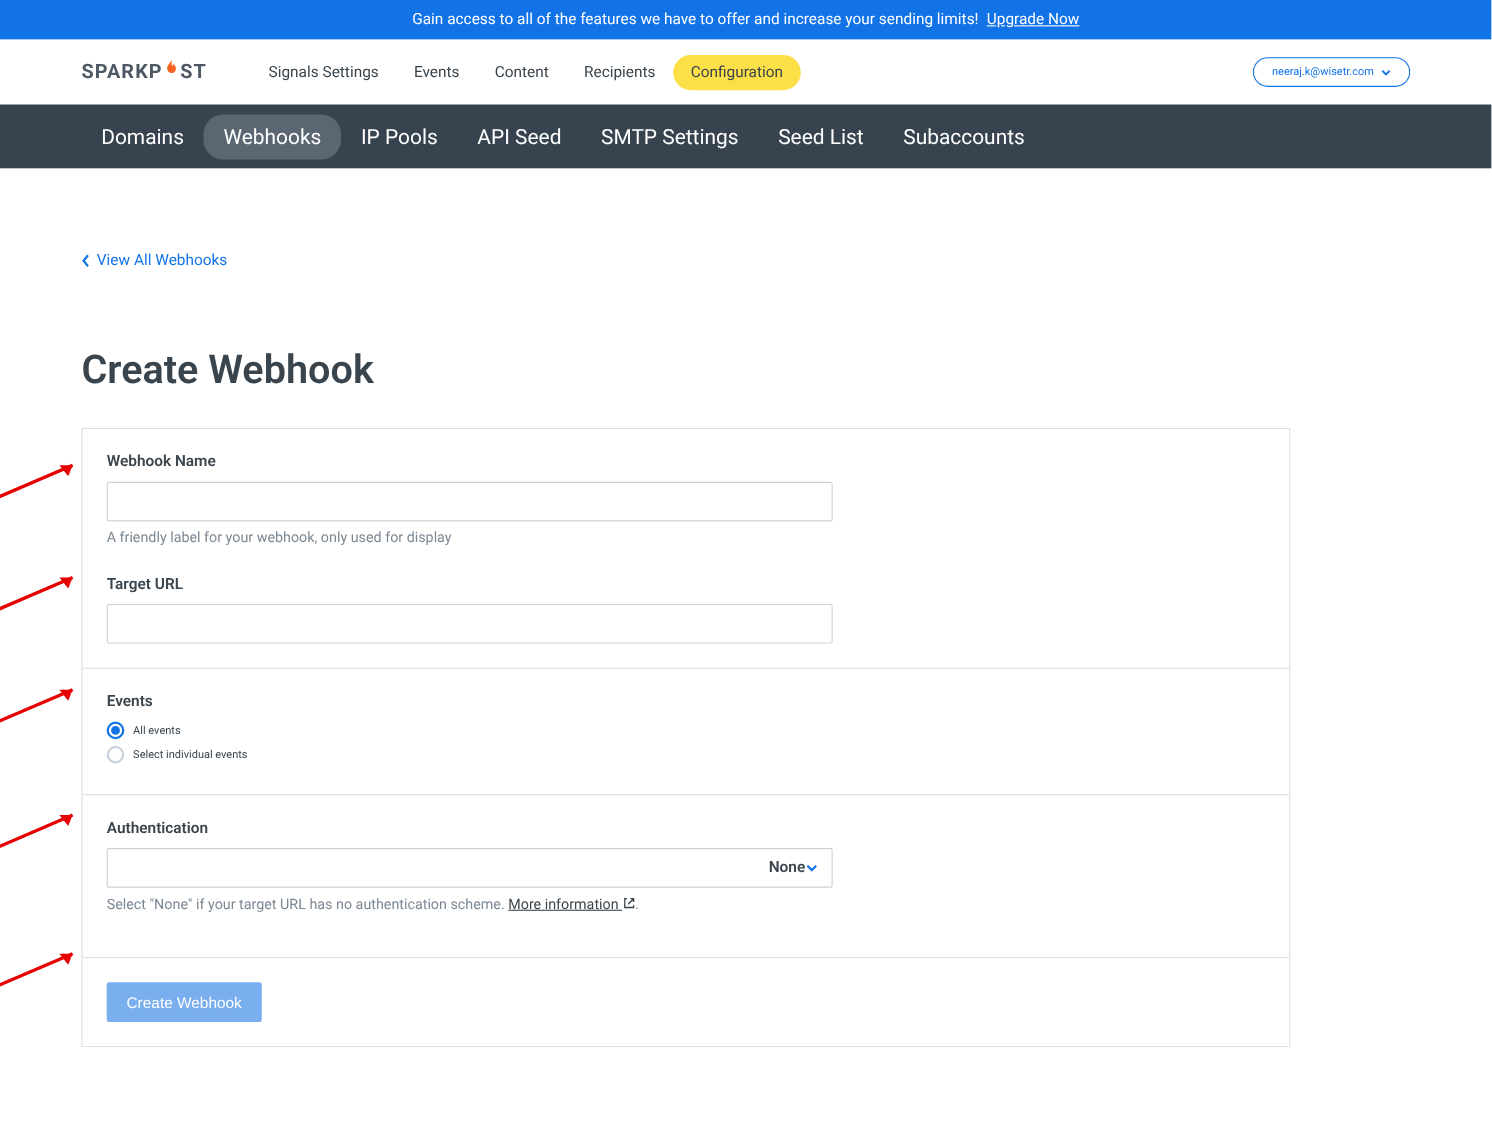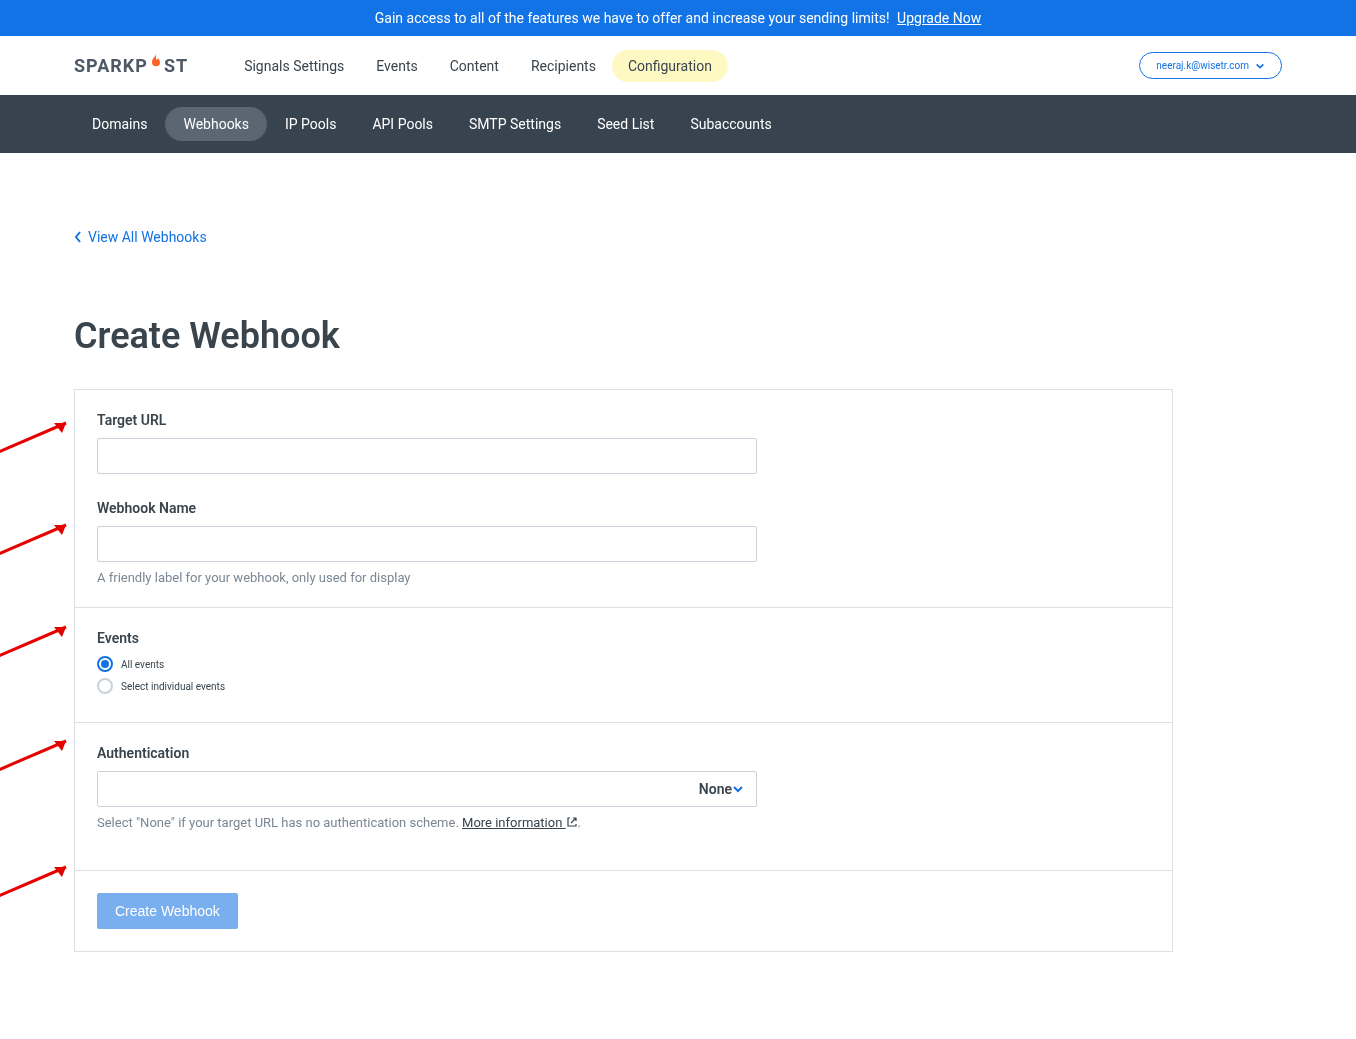--- a/index.html
+++ b/index.html
@@ -53,21 +53,21 @@
       gap: 0;
     }
     .main-nav-item {
       padding: 8px 16px;
       font-size: 14px;
       color: #39444d;
       cursor: pointer;
       border-radius: 18px;
     }
     .main-nav-item.active {
-      background: #fef9c3;
+      background: #fde047;
       color: #39444d;
     }
     .user-menu {
       margin-left: auto;
       border: 1px solid #1273e6;
       border-radius: 18px;
       padding: 7px 16px;
       font-size: 10px;
       color: #1273e6;
       cursor: pointer;
@@ -82,21 +82,21 @@
     .sub-nav {
       background: #37434f;
       padding: 0 74px;
       height: 58px;
       display: flex;
       align-items: center;
       gap: 0;
     }
     .sub-nav-item {
       padding: 9px 18px;
-      font-size: 14px;
+      font-size: 19px;
       color: #fff;
       cursor: pointer;
       border-radius: 18px;
     }
     .sub-nav-item.active {
       background: #5a6672;
     }
     .content {
       padding: 0 74px;
       position: relative;
@@ -269,48 +269,48 @@
     <svg viewBox="0 0 12 12">
         <path d="M2 4l4 4 4-4" stroke="#1273e6" stroke-width="2" fill="none"></path>
       </svg>
   </div>
 </div>
 
 <div class="sub-nav" id="sub-nav">
     <div class="sub-nav-item">Domains</div>
     <div class="sub-nav-item active">Webhooks</div>
     <div class="sub-nav-item">IP Pools</div>
-    <div class="sub-nav-item">API Pools</div>
+    <div class="sub-nav-item">API Seed</div>
     <div class="sub-nav-item">SMTP Settings</div>
     <div class="sub-nav-item">Seed List</div>
     <div class="sub-nav-item">Subaccounts</div>
   </div>
 
 <div class="content">
 
   <div class="back-link">
     <svg viewBox="0 0 8 12">
         <path d="M6 1L2 6l4 5" stroke="#1273e6" stroke-width="2" fill="none"></path>
       </svg>
     <span>View All Webhooks</span>
   </div>
 
   <h1 class="page-title">Create Webhook</h1>
 
   <div class="form-panel">
 
     <div class="form-section">
       <div class="field-group">
-        <label class="field-label">Target URL</label>
-        <input type="text" class="text-input" value="" style="">
-      </div>
-      <div class="field-group">
         <label class="field-label">Webhook Name</label>
         <input type="text" class="text-input" value="" style="">
         <div class="help-text">A friendly label for your webhook, only used for display</div>
+      </div>
+      <div class="field-group">
+        <label class="field-label">Target URL</label>
+        <input type="text" class="text-input" value="" style="">
       </div>
     </div>
 
     <div class="form-section">
       <label class="field-label">Events</label>
       <div id="events-radios">
           <div class="radio-row">
             <div class="radio-circle checked"></div>
             <span class="radio-label">All events</span>
           </div>

